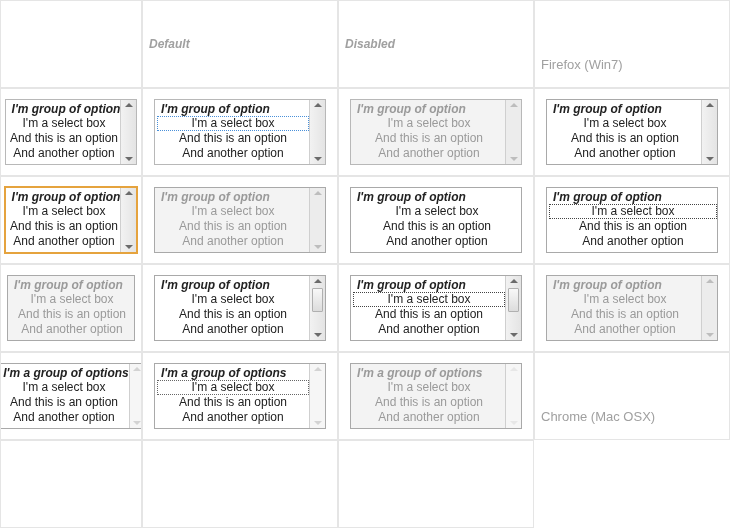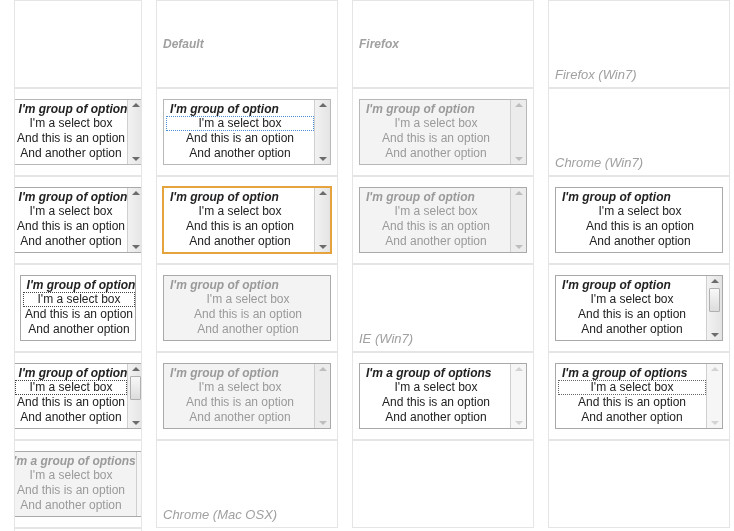--- a/index.html
+++ b/index.html
@@ -13,37 +13,35 @@
   .grid {
     display: grid;
     grid-template-columns: 142px 196px 196px 196px;
     width: 734px;
   }
   .cell {
     border: 1px solid #e5e5e5;
     padding: 4px 6px;
     height: 88px;
     overflow: hidden;
-    margin-left: 14px;
   }
   .col-header {
     color: #a0a0a0;
     font-style: italic;
     font-weight: bold;
     font-size: 12px;
     display: flex;
     align-items: center;
   }
   .row-label {
     color: #a0a0a0;
-    font-style: italic;
     font-size: 13px;
     display: flex;
     align-items: flex-end;
-    padding-bottom: 5px;
+    padding-bottom: 15px;
   }
   .sb-cell { display: flex; align-items: center; justify-content: center; }
 
   .selbox {
     width: 172px;
     height: 66px;
     background: #fff;
     border: 1px solid #a9a9a9;
     display: flex;
     position: relative;
@@ -114,21 +112,21 @@
   
   .ff-border .selbox { border-color: #b8b8b8; }
 </style>
 </head>
 <body>
 
 <div class="grid">
 
   <div class="header-row cell col-header"></div>
   <div class="header-row cell col-header">Default</div>
-  <div class="header-row cell col-header">Firefox</div>
+  <div class="header-row cell col-header">Disabled</div>
 
   <div class="cell row-label">Firefox (Win7)</div>
   <div class="cell sb-cell ff-border">
     <div class="selbox">
       <div class="content">
         <div class="grouplabel">I'm group of option</div>
         <div class="opt first">I'm a select box</div>
         <div class="opt">And this is an option</div>
         <div class="opt">And another option</div>
       </div>
@@ -160,21 +158,20 @@
         <div class="opt">And this is an option</div>
         <div class="opt">And another option</div>
       </div>
       <div class="scrollbar">
           <div class="arrow up"></div>
           <div class="arrow down"></div>
         </div>
     </div>
   </div>
 
-  <div class="cell row-label">Chrome (Win7)</div>
   <div class="cell sb-cell">
     <div class="selbox">
       <div class="content">
         <div class="grouplabel">I'm group of option</div>
         <div class="opt first">I'm a select box</div>
         <div class="opt">And this is an option</div>
         <div class="opt">And another option</div>
       </div>
       <div class="scrollbar">
           <div class="arrow up"></div>
@@ -238,21 +235,20 @@
       <div class="content">
         <div class="grouplabel">I'm group of option</div>
         <div class="opt first">I'm a select box</div>
         <div class="opt">And this is an option</div>
         <div class="opt">And another option</div>
       </div>
 
     </div>
   </div>
 
-  <div class="cell row-label">IE (Win7)</div>
   <div class="cell sb-cell ie-sb">
     <div class="selbox">
       <div class="content">
         <div class="grouplabel">I'm group of option</div>
         <div class="opt first">I'm a select box</div>
         <div class="opt">And this is an option</div>
         <div class="opt">And another option</div>
       </div>
       <div class="scrollbar">
           <div class="arrow up"></div>

